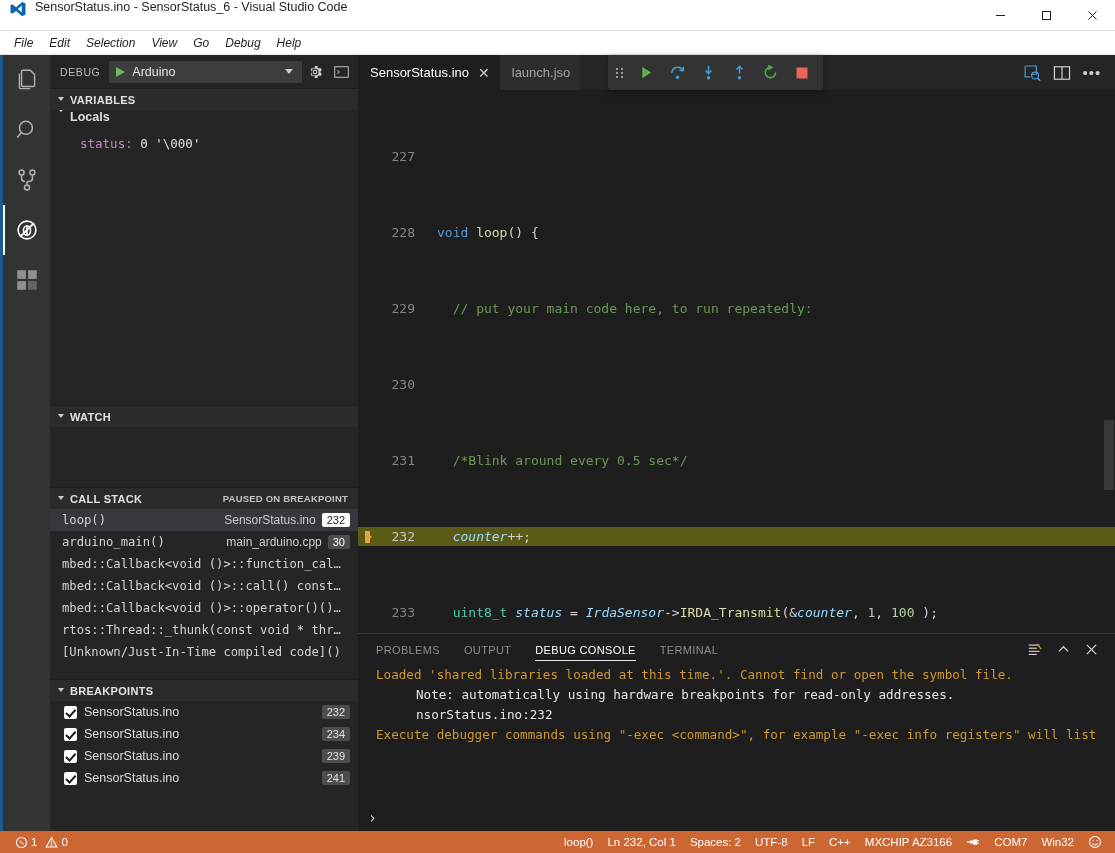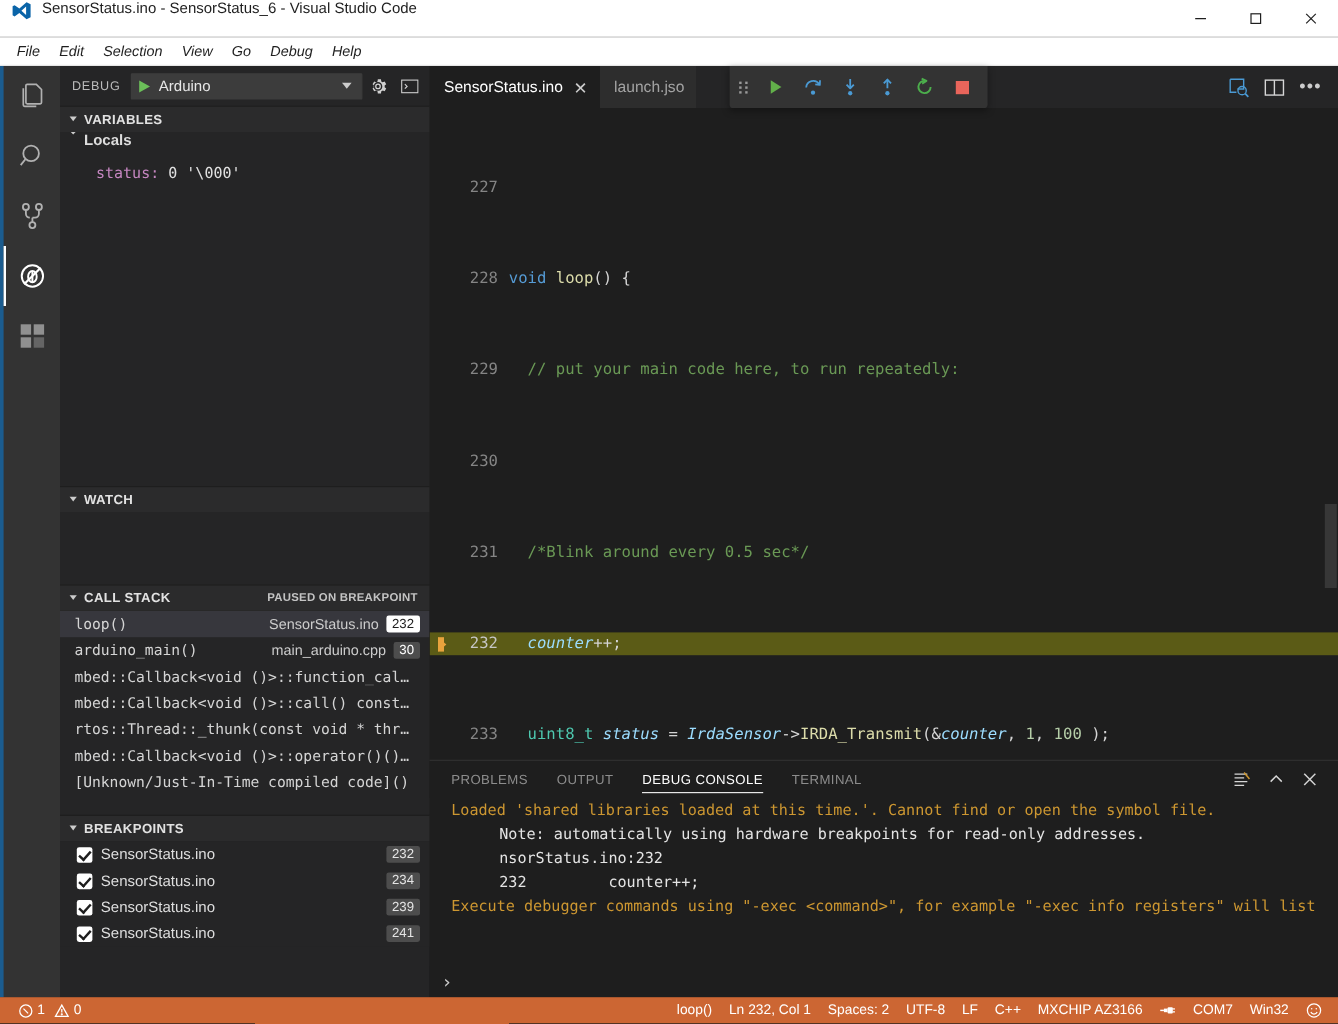--- a/index.html
+++ b/index.html
@@ -231,21 +231,21 @@
     font-family: "DejaVu Sans Mono", monospace;
     font-size: 13px; line-height: 19px;
     padding-top: 0px; white-space: pre;
   }
   .cline { display: flex; height: 19px; align-items: center; }
   .gutter {
     width: 66px; flex: 0 0 66px; text-align: right;
     padding-right: 9px; color: #858585; font-size: 13px;
     position: relative;
   }
-  .ctext { flex: 1 1 auto; color: #d4d4d4; overflow: hidden; }
+  .ctext { flex: 1 1 auto; color: #d4d4d4; overflow: hidden; margin-left: 13px; }
   .cline.current { background: #5b5b16; }
   .cline.current .gutter { color: #c6c6c6; }
   .bp-arrow {
     position: absolute; left: 7px; top: 50%; transform: translateY(-50%);
     width: 0; height: 0;
     border-left: 7px solid #e8a33d;
     border-top: 6px solid transparent;
     border-bottom: 6px solid transparent;
   }
   .bp-arrow::before{
@@ -454,24 +454,24 @@
         <span class="cs-file">main_arduino.cpp</span>
         <span class="cs-line">30</span>
       </div>
       <div class="cs-row">
         <span class="cs-fn">mbed::Callback&lt;void ()&gt;::function_cal…</span>
       </div>
       <div class="cs-row">
         <span class="cs-fn">mbed::Callback&lt;void ()&gt;::call() const…</span>
       </div>
       <div class="cs-row">
+        <span class="cs-fn">mbed::Callback&lt;void ()&gt;::operator()()…</span>
+      </div>
+      <div class="cs-row">
         <span class="cs-fn">rtos::Thread::_thunk(const void * thr…</span>
-      </div>
-      <div class="cs-row">
-        <span class="cs-fn">mbed::Callback&lt;void ()&gt;::operator()()…</span>
       </div>
       <div class="cs-row">
         <span class="cs-fn">[Unknown/Just-In-Time compiled code]()</span>
       </div>
     </div>
 
     <div class="section-header">
       <div class="twisty"></div>
       <div class="section-title">BREAKPOINTS</div>
     </div>
@@ -672,21 +672,20 @@
             </svg>
           </div>
         </div>
       </div>
 
       <div class="console">
         <div class="cl warn">Loaded 'shared libraries loaded at this time.'. Cannot find or open the symbol file.</div>
         <div class="cl plain">Note: automatically using hardware breakpoints for read-only addresses.</div>
         <div class="cl plain"></div>
         <div class="cl plain">nsorStatus.ino:232</div>
-        <div class="cl plain">232	    counter++;</div>
         <div class="cl warn">Execute debugger commands using "-exec &lt;command&gt;", for example "-exec info registers" will list</div>
       </div>
 
       <div class="console-input">
         <span class="chev">›</span>
       </div>
     </div>
   </div>
 </div>
 

